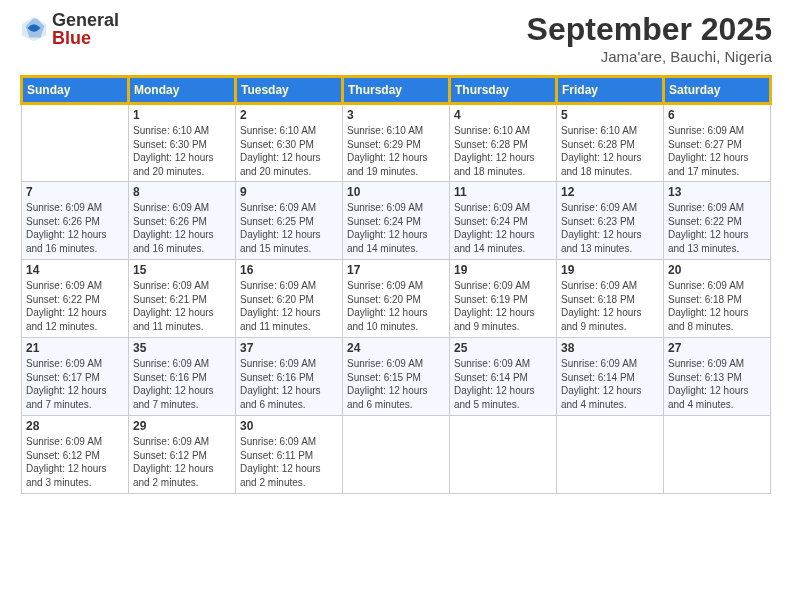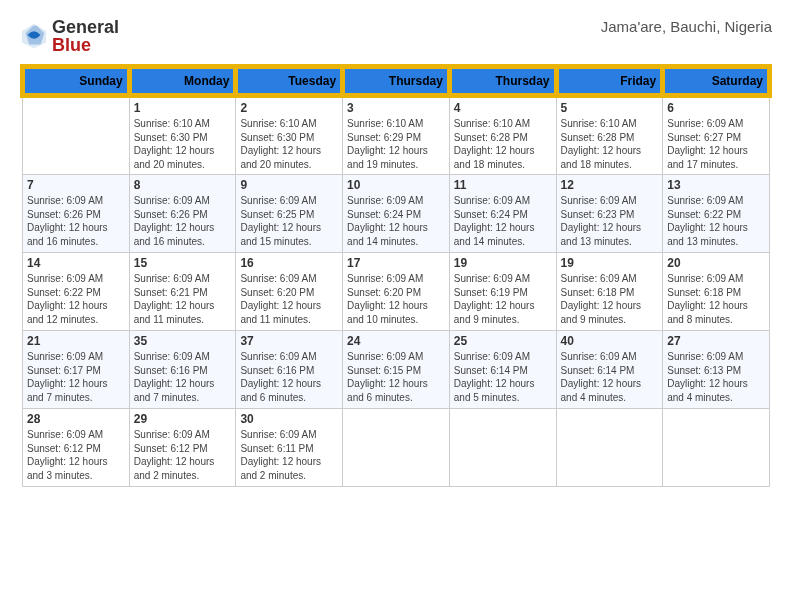--- a/index.html
+++ b/index.html
@@ -6,21 +6,21 @@
     body {
       width: 792px;
       height: 612px;
       font-family: Arial, sans-serif;
       background: #fff;
       overflow: hidden;
     }
     .page {
       width: 792px;
       height: 612px;
-      padding: 18px 20px 14px 20px;
+      padding: 11px 20px 14px 20px;
     }
     .header {
       display: flex;
       justify-content: space-between;
       align-items: flex-start;
       margin-bottom: 10px;
     }
     .logo {
       display: flex;
       align-items: center;
@@ -51,26 +51,26 @@
       font-size: 15px;
       color: #555;
     }
     .calendar {
       width: 100%;
       border-collapse: collapse;
       table-layout: fixed;
     }
     .calendar th {
       background: #2a7de1;
-      color: #000000;
+      color: #fef9c3;
       font-size: 12px;
       font-weight: bold;
       padding: 5px 4px;
-      text-align: right;
-      border: 5px solid #eab308;
+      text-align: left;
+      border: 3px solid #eab308;
     }
     .calendar td {
       border: 1px solid #ccc;
       vertical-align: top;
       padding: 3px 4px;
       font-size: 9.5px;
       color: #333;
       height: 78px;
     }
     .day-num {
@@ -100,20 +100,21 @@
         <polygon points="15,2 28,10 28,22 15,28 2,22 2,10" fill="#1a6bbf" opacity="0.15"></polygon>
         <polygon points="18,4 26,12 22,24 10,24 6,12 14,4" fill="#1a6bbf" opacity="0.3"></polygon>
         <path d="M8 14 Q15 6 22 14 Q15 22 8 14Z" fill="#1a6bbf"></path>
       </svg>
       <div class="logo-text">
         <span class="logo-general">General</span>
         <span class="logo-blue">Blue</span>
       </div>
     </div>
     <div class="title-block">
+      <div class="month-title">September 2025</div>
       <div class="subtitle">Jama'are, Bauchi, Nigeria</div>
     </div>
   </div>
 
   <table class="calendar">
     <thead>
       <tr>
       <th>Sunday</th>
           <th>Monday</th>
           <th>Tuesday</th>
@@ -301,21 +302,21 @@
 and 6 minutes.</div>
           </td>
           <td>
             <span class="day-num">25</span>
             <div class="day-info" style="white-space: pre-line;">Sunrise: 6:09 AM
 Sunset: 6:14 PM
 Daylight: 12 hours
 and 5 minutes.</div>
           </td>
           <td>
-            <span class="day-num">40</span>
+            <span class="day-num">38</span>
             <div class="day-info" style="white-space: pre-line;">Sunrise: 6:09 AM
 Sunset: 6:14 PM
 Daylight: 12 hours
 and 4 minutes.</div>
           </td>
           <td>
             <span class="day-num">27</span>
             <div class="day-info" style="white-space: pre-line;">Sunrise: 6:09 AM
 Sunset: 6:13 PM
 Daylight: 12 hours

